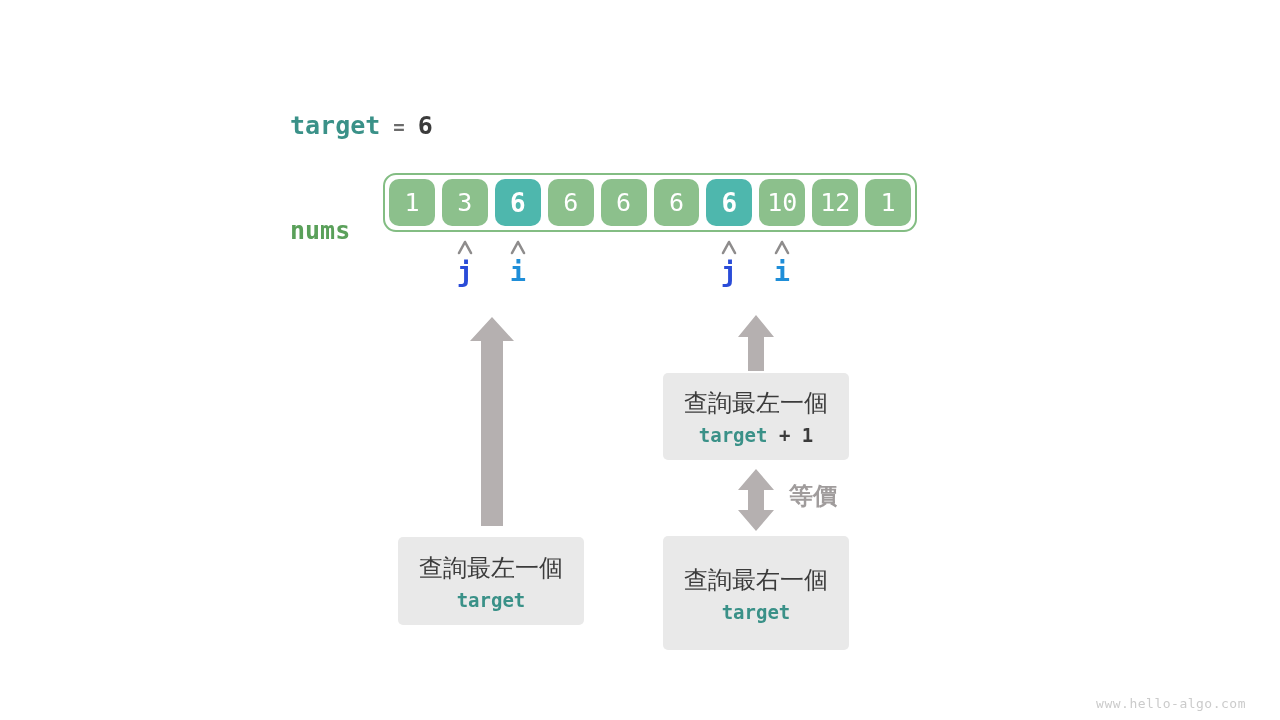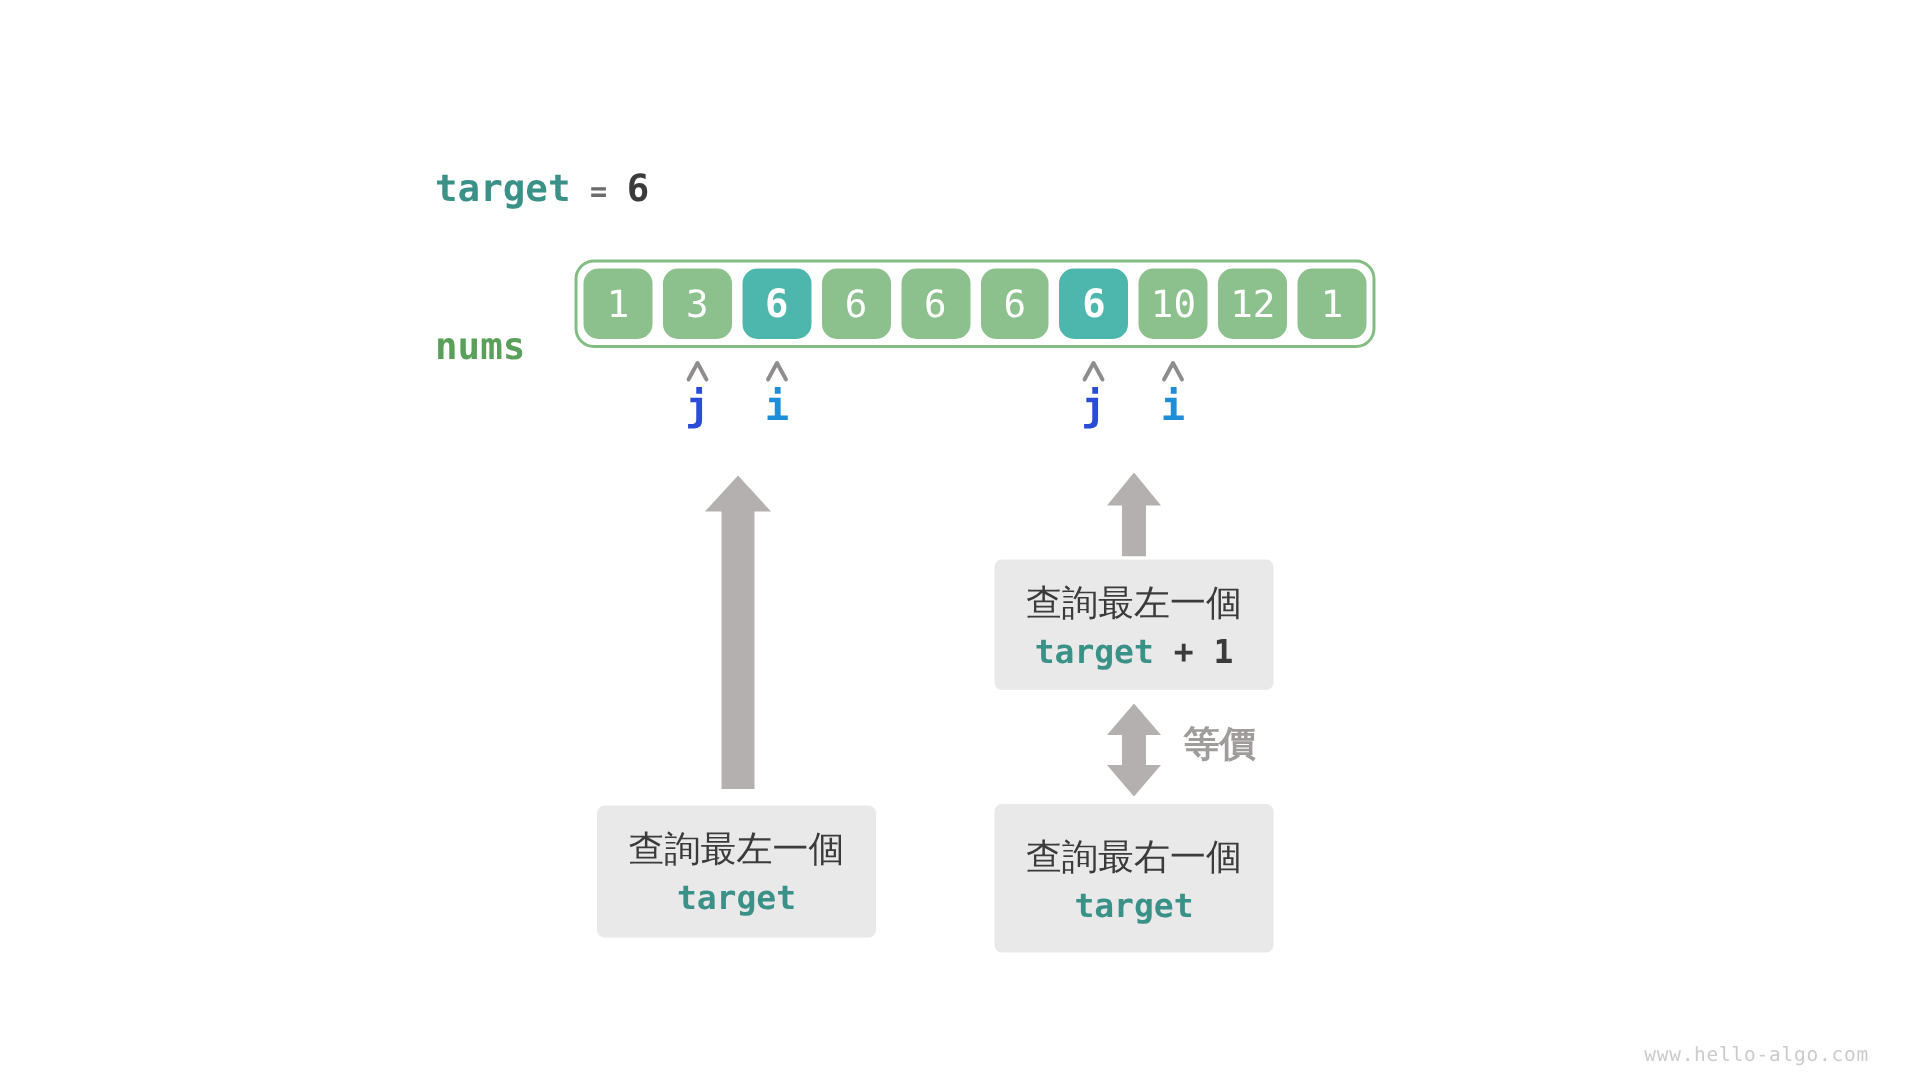--- a/index.html
+++ b/index.html
@@ -18,21 +18,21 @@
   .cell{flex:1;border-radius:10px;background:var(--green-box);color:#fff;display:flex;align-items:center;
           justify-content:center;font-family:"DejaVu Sans Mono","Liberation Mono",monospace;
           font-size:25px;font-weight:500;}
   .cell.hl{background:var(--teal-box);font-weight:bold;font-size:26px;}
   .pointer{position:absolute;top:240px;width:50px;display:flex;flex-direction:column;align-items:center;gap:3px;}
   .pletter{font-family:"DejaVu Sans Mono","Liberation Mono",monospace;font-weight:bold;font-size:27px;line-height:1;}
   .arrow{position:absolute;color:var(--gray-arrow);}
   .note-box{position:absolute;width:186px;background:var(--note-bg);border-radius:5px;
           display:flex;flex-direction:column;align-items:center;justify-content:center;gap:5px;}
   .note-line1{font-size:24px;color:var(--dark-text);}
-  .note-line2{font-size:22px;white-space:pre;}
+  .note-line2{font-size:19px;white-space:pre;}
   .equiv-label{position:absolute;left:789px;top:480px;font-size:24px;font-weight:bold;color:var(--equiv-gray);}
   .watermark{position:absolute;right:70px;top:696px;font-family:"DejaVu Sans Mono","Liberation Mono",monospace;
           font-size:13px;color:var(--watermark-gray);letter-spacing:0.5px;}
 </style>
 </head>
 <body>
 
 <div class="canvas">
 
   <div class="target-line">
@@ -100,20 +100,20 @@
   <div class="note-box" style="left:398px;top:537px;height:88px;">
     <div class="note-line1">查詢最左一個</div>
     <div class="note-line2"><span class="code teal">target</span><span class="code dark"></span></div>
   </div>
 
   <div class="note-box" style="left:663px;top:373px;height:87px;">
     <div class="note-line1">查詢最左一個</div>
     <div class="note-line2"><span class="code teal">target</span><span class="code dark"> + 1</span></div>
   </div>
 
-  <div class="note-box" style="left:663px;top:536px;height:99px;">
+  <div class="note-box" style="left:663px;top:536px;height:114px;">
     <div class="note-line1">查詢最右一個</div>
     <div class="note-line2"><span class="code teal">target</span><span class="code dark"></span></div>
   </div>
 
   <div class="watermark">www.hello-algo.com</div>
 
 </div>
 
 </body></html>

